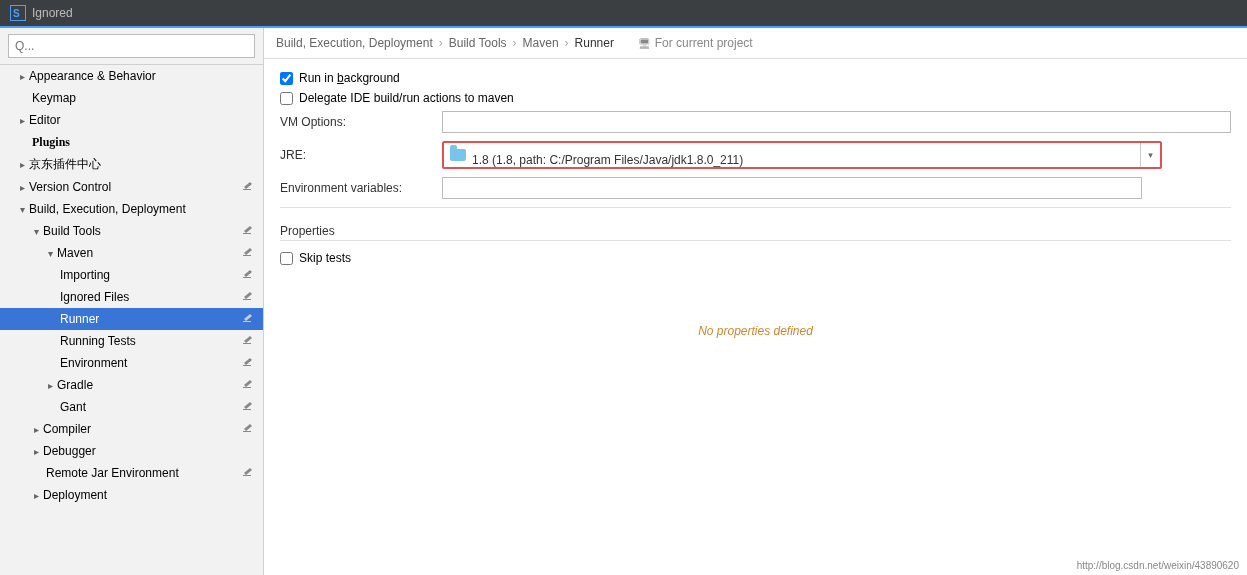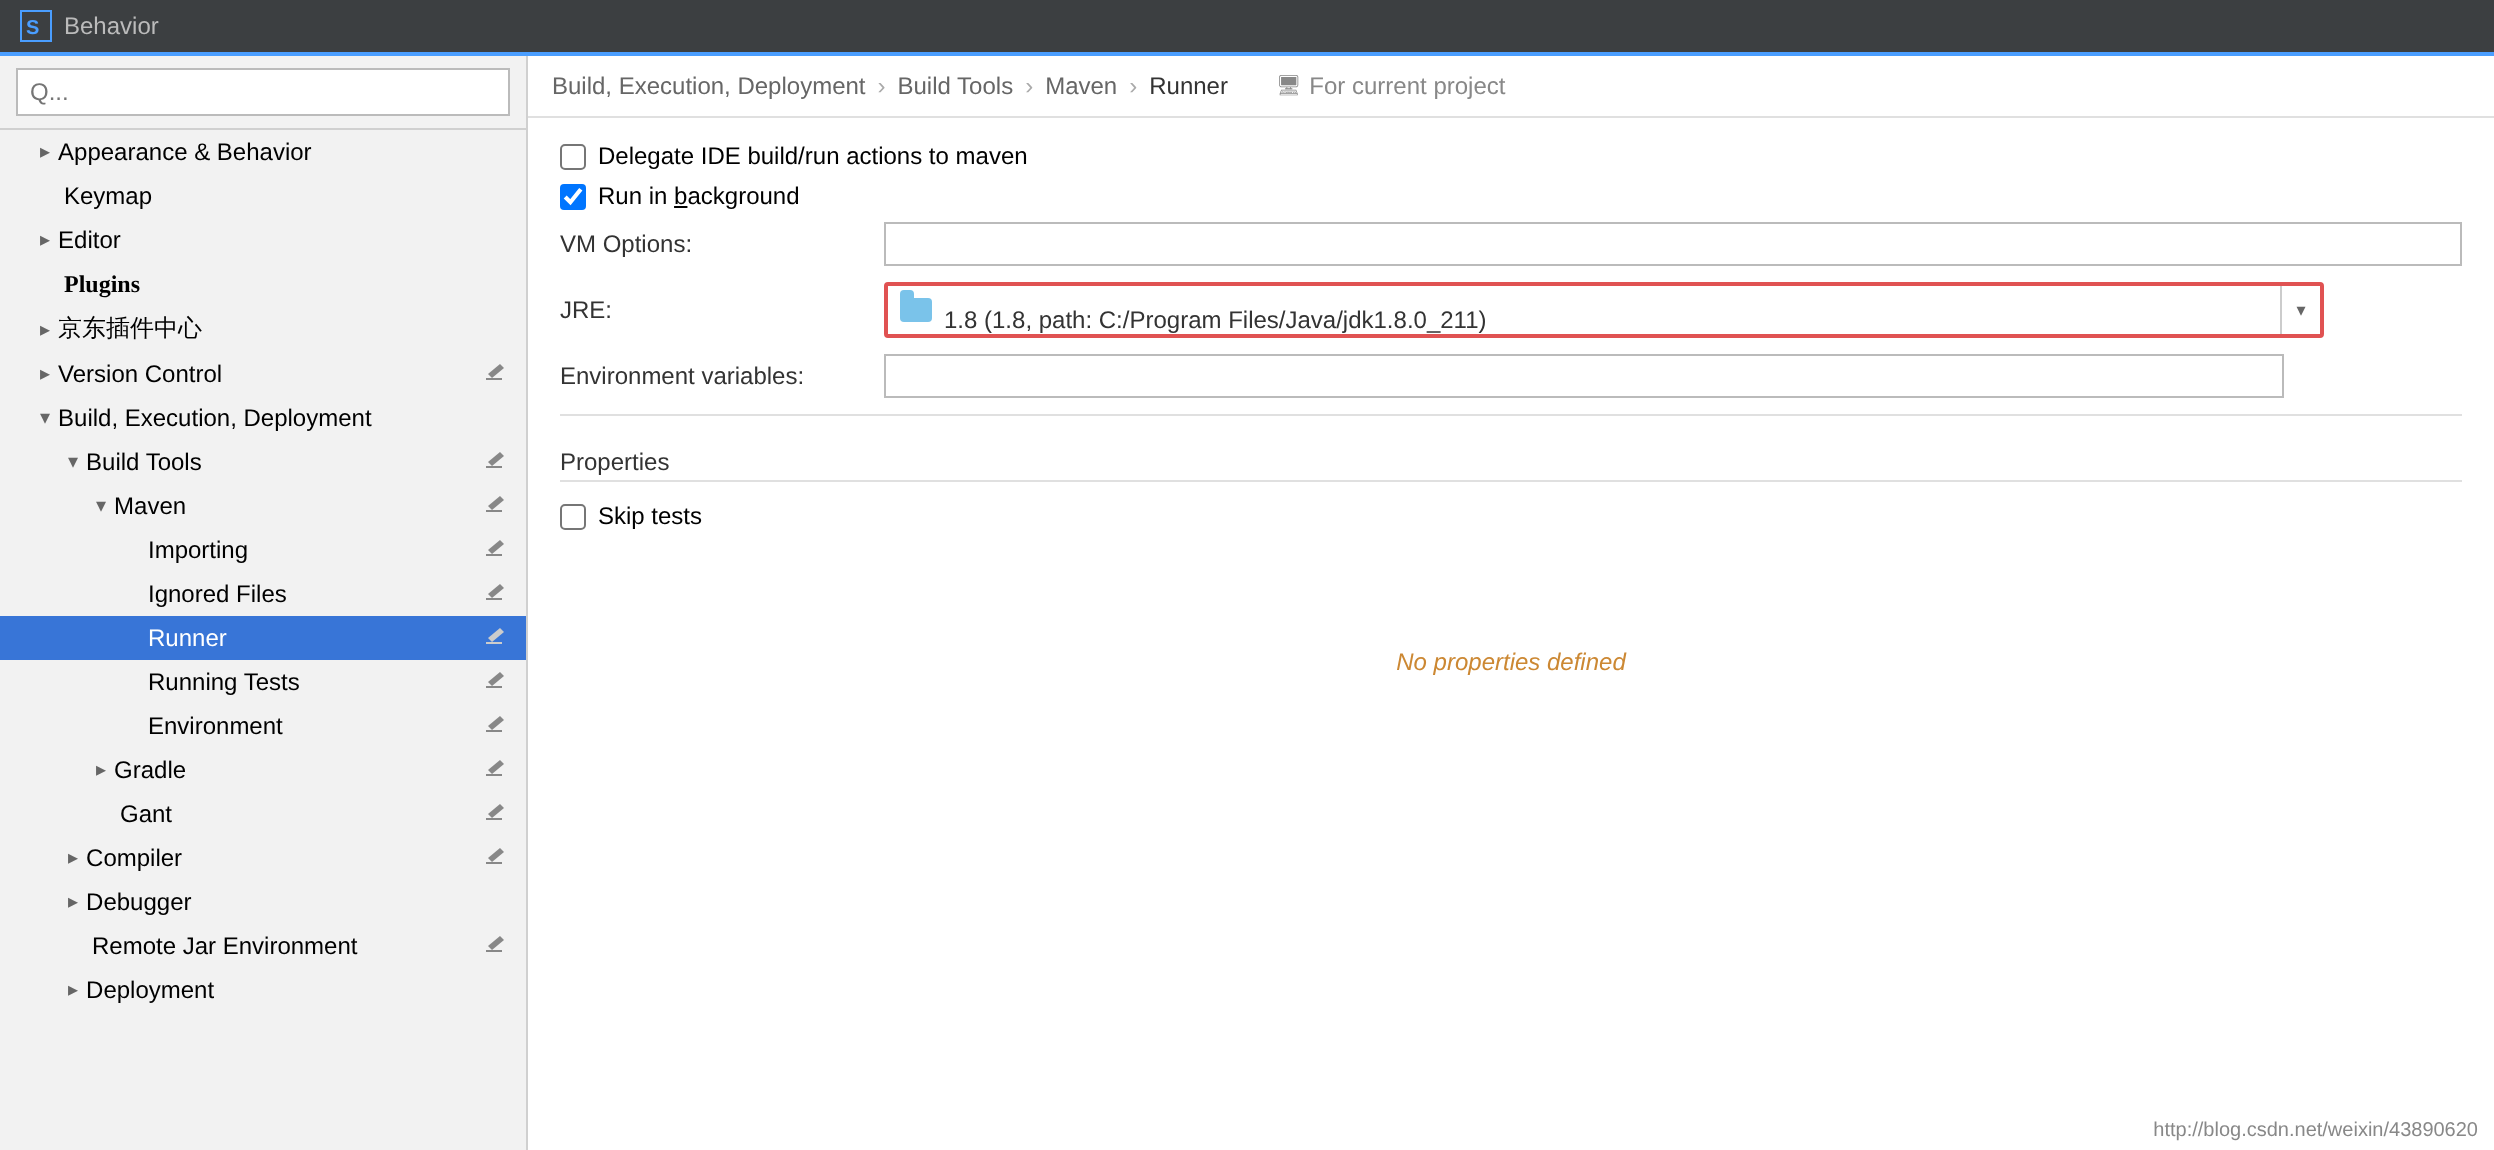--- a/index.html
+++ b/index.html
@@ -63,21 +63,21 @@
     }
     .sidebar-item.selected { background: #3875d7; color: white; }
     .sidebar-item.selected .sidebar-label { color: white; }
 
     .sidebar-label { font-size: 12px; flex: 1; }
     .sidebar-icon-arrow { margin-right: 4px; font-size: 10px; color: #666; }
 
     .indent-1 { padding-left: 20px; }
     .indent-2 { padding-left: 34px; }
     .indent-3 { padding-left: 48px; }
-    .indent-4 { padding-left: 62px; }
+    .indent-4 { padding-left: 48px; }
 
     .edit-icon {
       width: 14px; height: 14px;
       margin-left: auto;
       color: #888;
       font-size: 10px;
       display: flex; align-items: center; justify-content: center;
     }
     .sidebar-item.selected .edit-icon { color: #ccc; }
 
@@ -233,21 +233,21 @@
 </head>
 <body>
 
 <div class="title-bar">
   <div class="title-icon">
     <svg width="14" height="14" viewBox="0 0 14 14">
         <rect width="14" height="14" fill="#3c3f41"></rect>
         <text x="2" y="11" font-size="10" fill="#4a9eff" font-weight="bold">S</text>
       </svg>
   </div>
-  <span class="title-text">Behavior</span>
+  <span class="title-text">Ignored</span>
 </div>
 
 <div class="main-layout">
 
   <div class="sidebar">
     <div class="search-box">
       <input type="text" placeholder="Q..." style="">
     </div>
 
     <div id="sidebar-items">
@@ -418,27 +418,27 @@
       <span class="breadcrumb-current">Runner</span>
       <div class="breadcrumb-project">
         <span class="breadcrumb-project-icon">🖥</span>
         <span>For current project</span>
       </div>
     </div>
 
     <div class="form-area">
 
       <div class="checkbox-row">
+        <input type="checkbox" id="background-cb" checked="" style="">
+        <label for="background-cb">Run in <span class="underline">b</span>ackground</label>
+      </div>
+
+      <div class="checkbox-row">
         <input type="checkbox" id="delegate-cb" style="">
         <label for="delegate-cb">Delegate IDE build/run actions to maven</label>
-      </div>
-
-      <div class="checkbox-row">
-        <input type="checkbox" id="background-cb" checked="" style="">
-        <label for="background-cb">Run in <span class="underline">b</span>ackground</label>
       </div>
 
       <div class="form-row">
         <span class="form-label">VM Options:</span>
         <input type="text" class="vm-options-field" style="flex: 1 1 0%;">
       </div>
 
       <div class="form-row">
         <span class="form-label">JRE:</span>
         <div class="jre-container" style="flex:1; max-width:720px;">

